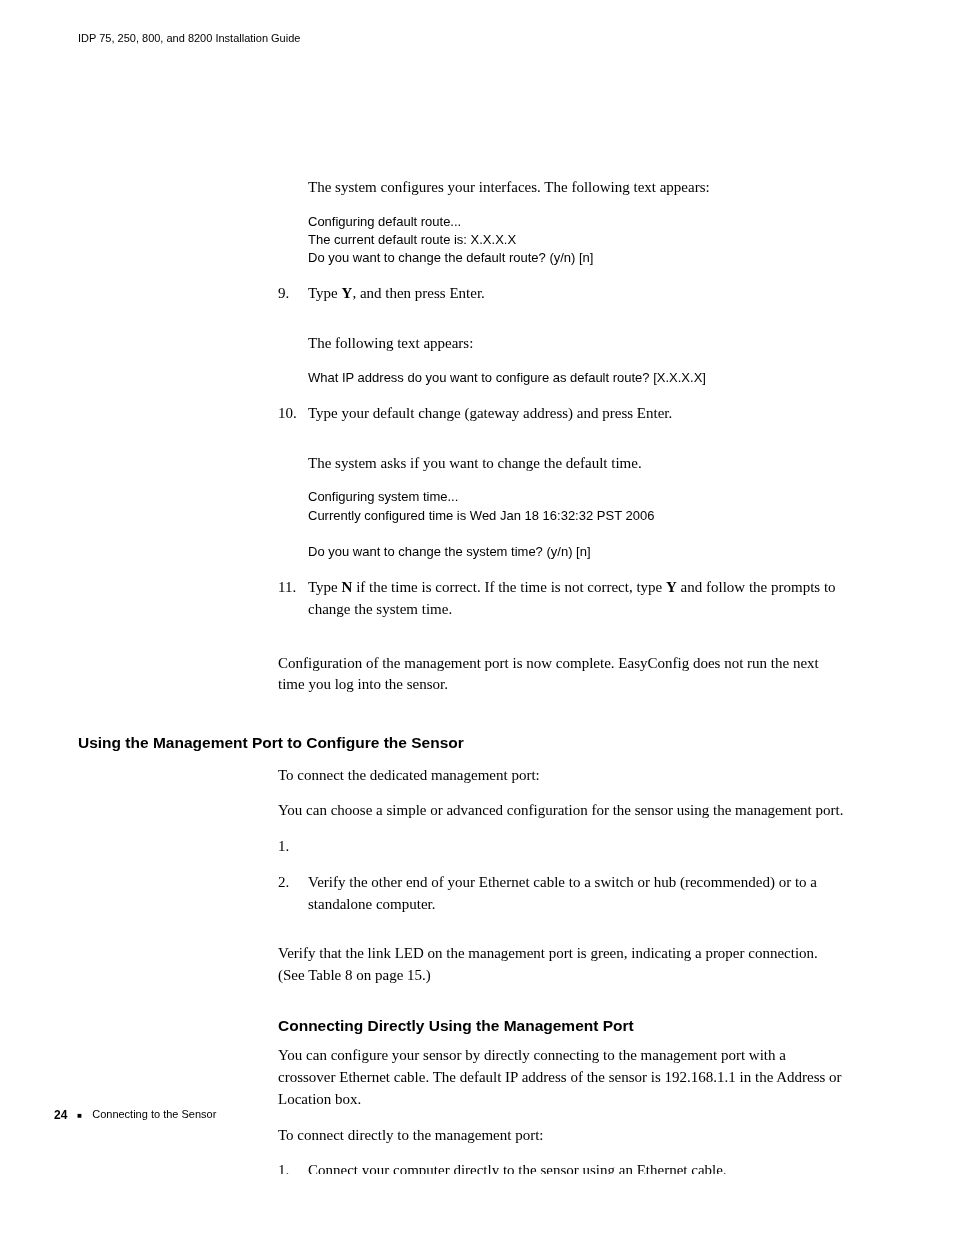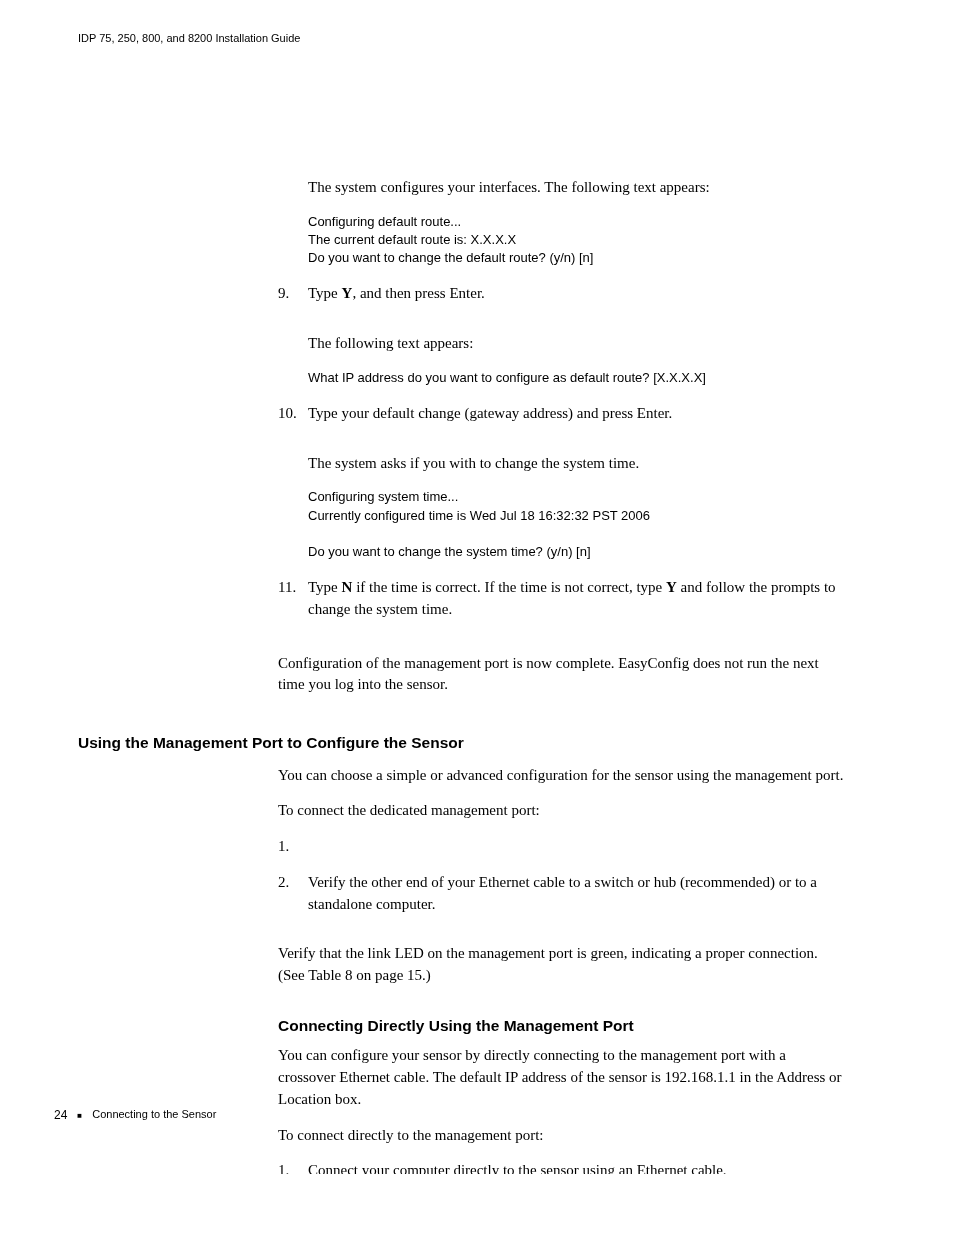--- a/index.html
+++ b/index.html
@@ -70,21 +70,21 @@
   .footer {
     position: absolute;
     left: 54px;
     bottom: 50px;
     font-family: Arial, Helvetica, sans-serif;
     font-size: 11px;
     display: flex;
     align-items: center;
     gap: 10px;
   }
-  .footer .pg { font-weight: normal; font-size: 12px; text-align: center; }
+  .footer .pg { font-weight: bold; font-size: 12px; text-align: center; }
   .footer .sq { font-size: 8px; }
 </style>
 </head>
 <body>
 
 <div class="page">
 
   <div class="running-head">IDP 75, 250, 800, and 8200 Installation Guide</div>
 
   <div class="content">
@@ -104,42 +104,42 @@
 
     <p class="para indent">The following text appears:</p>
 
     <div class="code indent">What IP address do you want to configure as default route? [X.X.X.X]</div>
 
     <div class="ol-item w10">
       <div class="ol-num">10.</div>
       <div class="ol-body list-text">Type your default change (gateway address) and press Enter.</div>
     </div>
 
-    <p class="para indent">The system asks if you with to change the system time.</p>
+    <p class="para indent">The system asks if you want to change the default time.</p>
 
     <div class="code indent">Configuring system time...
-Currently configured time is Wed Jul 18 16:32:32 PST 2006
+Currently configured time is Wed Jan 18 16:32:32 PST 2006
 
 Do you want to change the system time? (y/n) [n]</div>
 
     <div class="ol-item w10">
       <div class="ol-num">11.</div>
       <div class="ol-body list-text">
         <span>Type </span><span class="bold">N</span><span> if the time is correct. If the time is not correct, type </span><span class="bold">Y</span><span> and follow the prompts to change the system time.</span>
       </div>
     </div>
 
     <p class="para" style="margin-top:18px;">Configuration of the management port is now complete. EasyConfig does not run the next time you log into the sensor.</p>
   </div>
 
   <div class="section-title-italic">Using the Management Port to Configure the Sensor</div>
 
   <div class="content">
+    <p class="para">To connect the dedicated management port:</p>
     <p class="para">You can choose a simple or advanced configuration for the sensor using the management port.</p>
-    <p class="para">To connect the dedicated management port:</p>
 
     <div class="ol-item">
       <div class="ol-num">1.</div>
     </div>
 
     <div class="ol-item">
       <div class="ol-num">2.</div>
       <div class="ol-body list-text">Verify the other end of your Ethernet cable to a switch or hub (recommended) or to a standalone computer.</div>
     </div>
 

